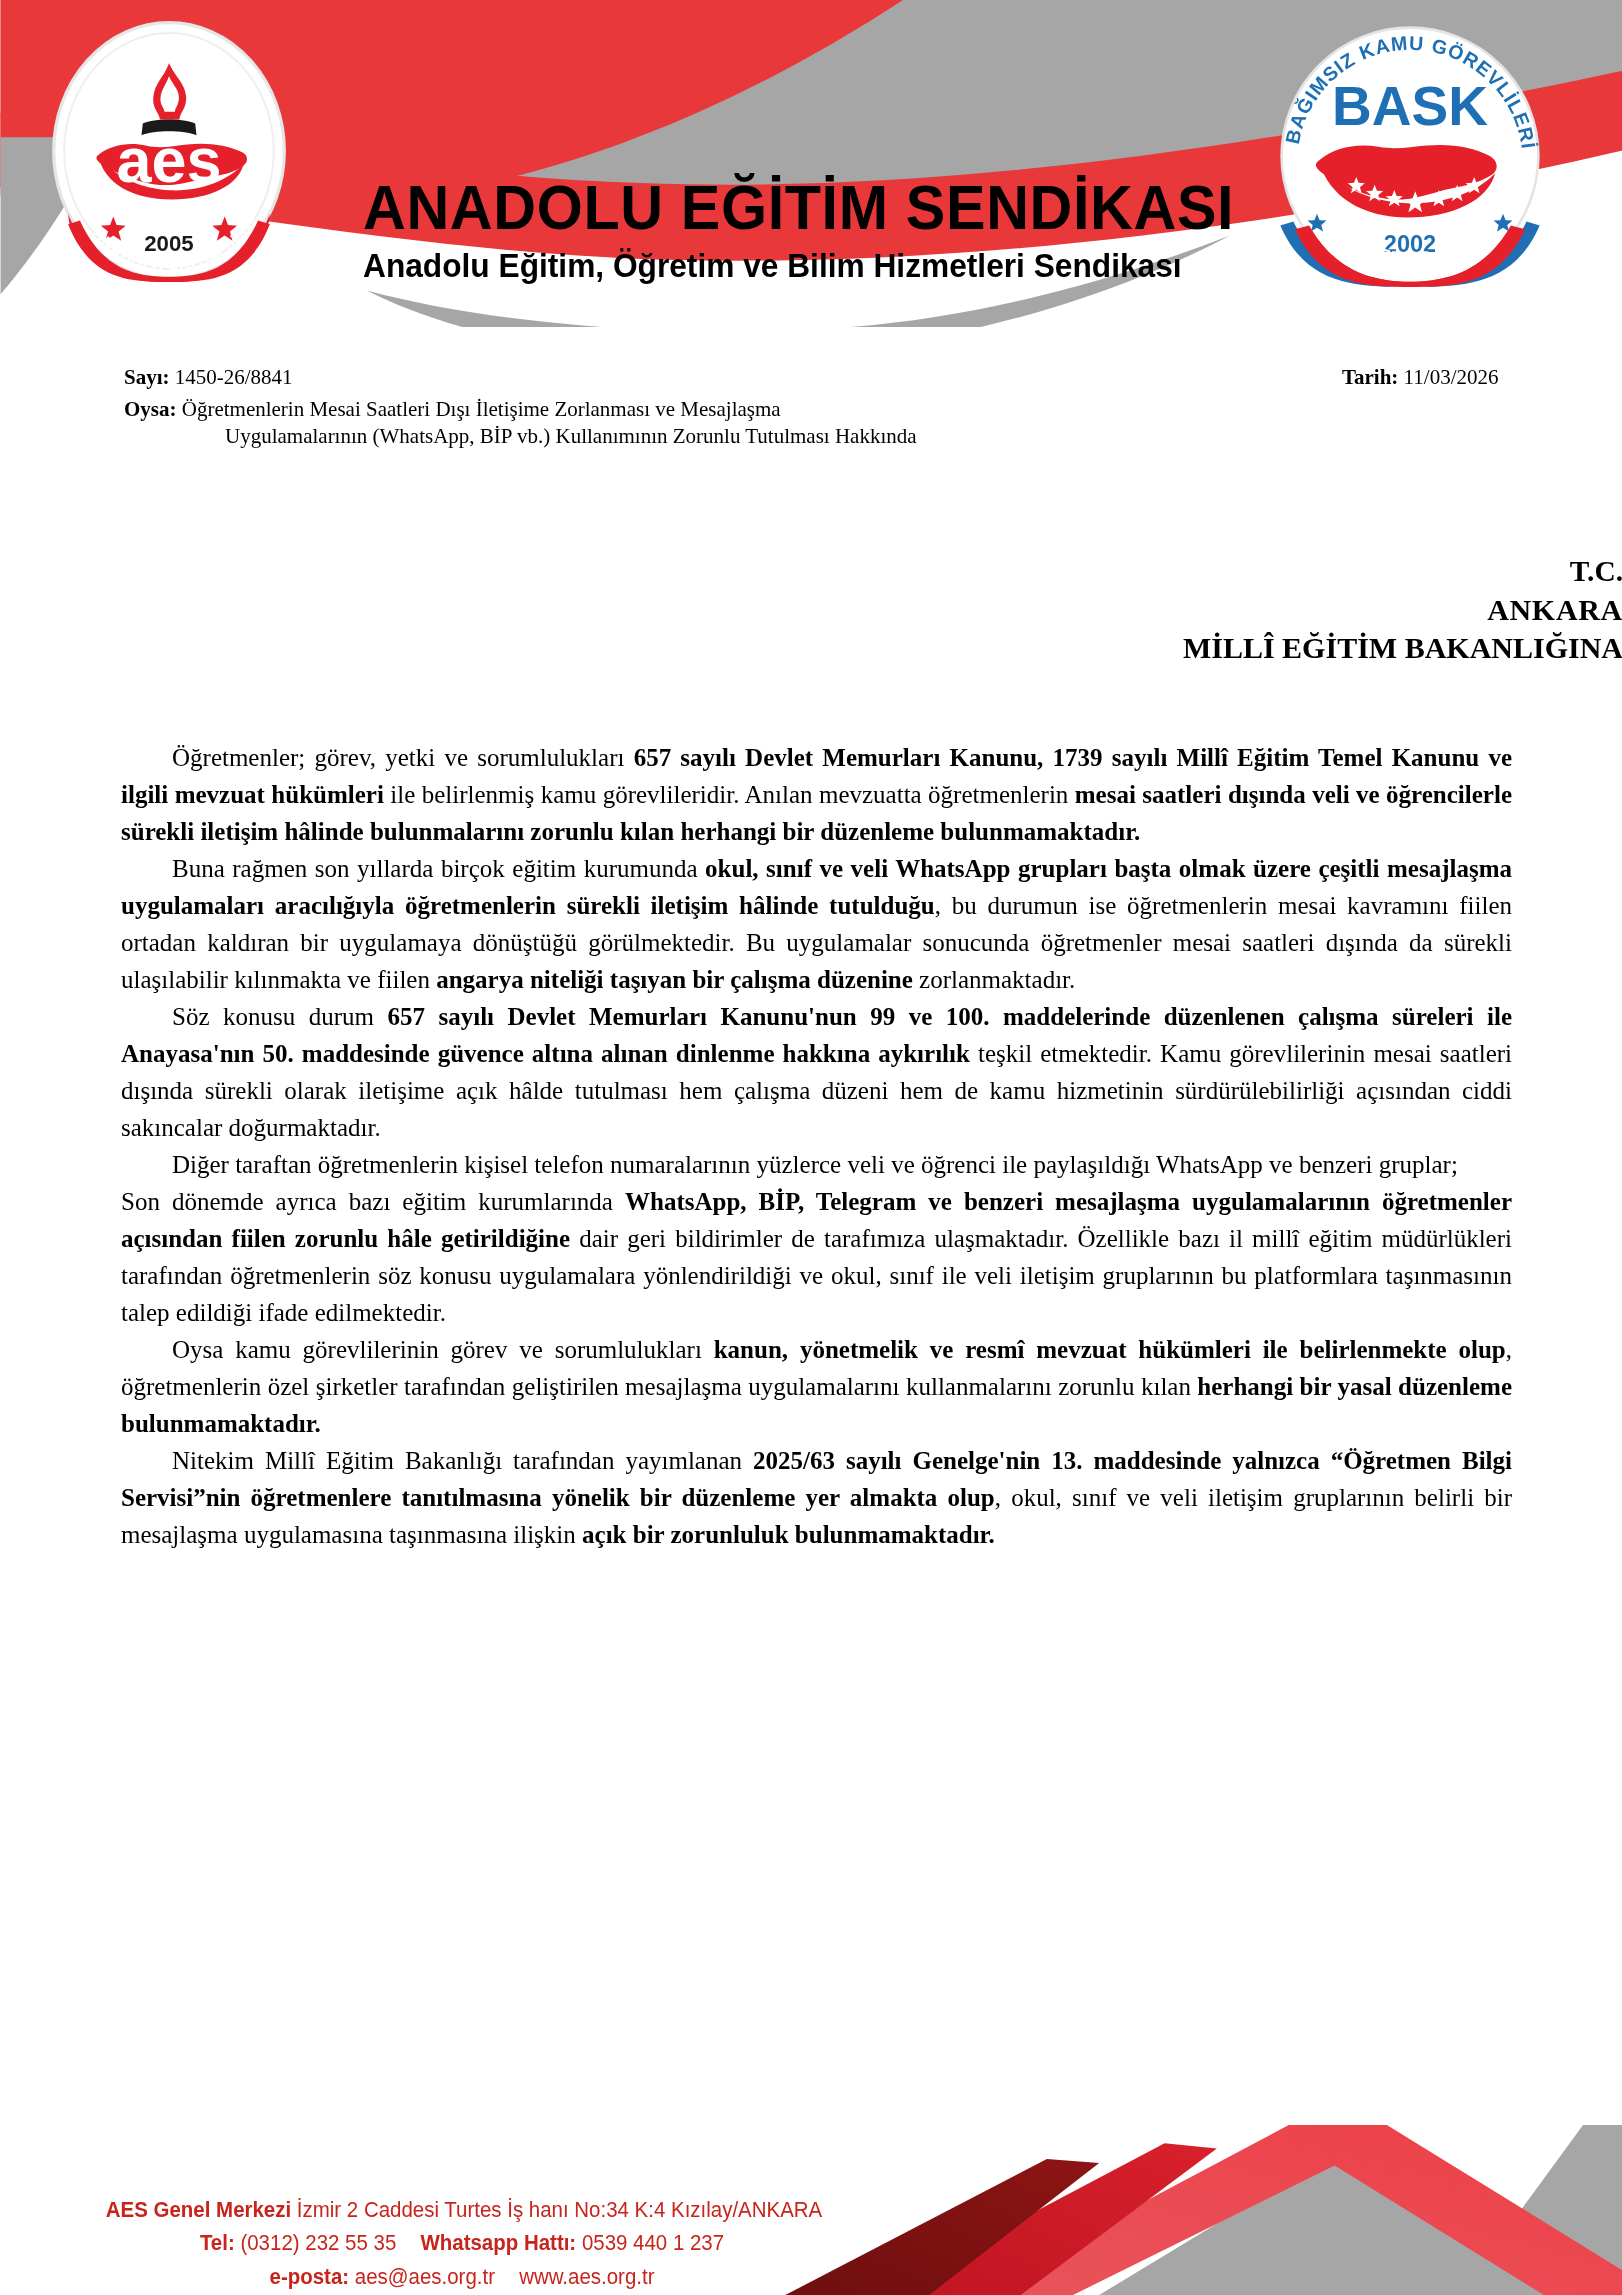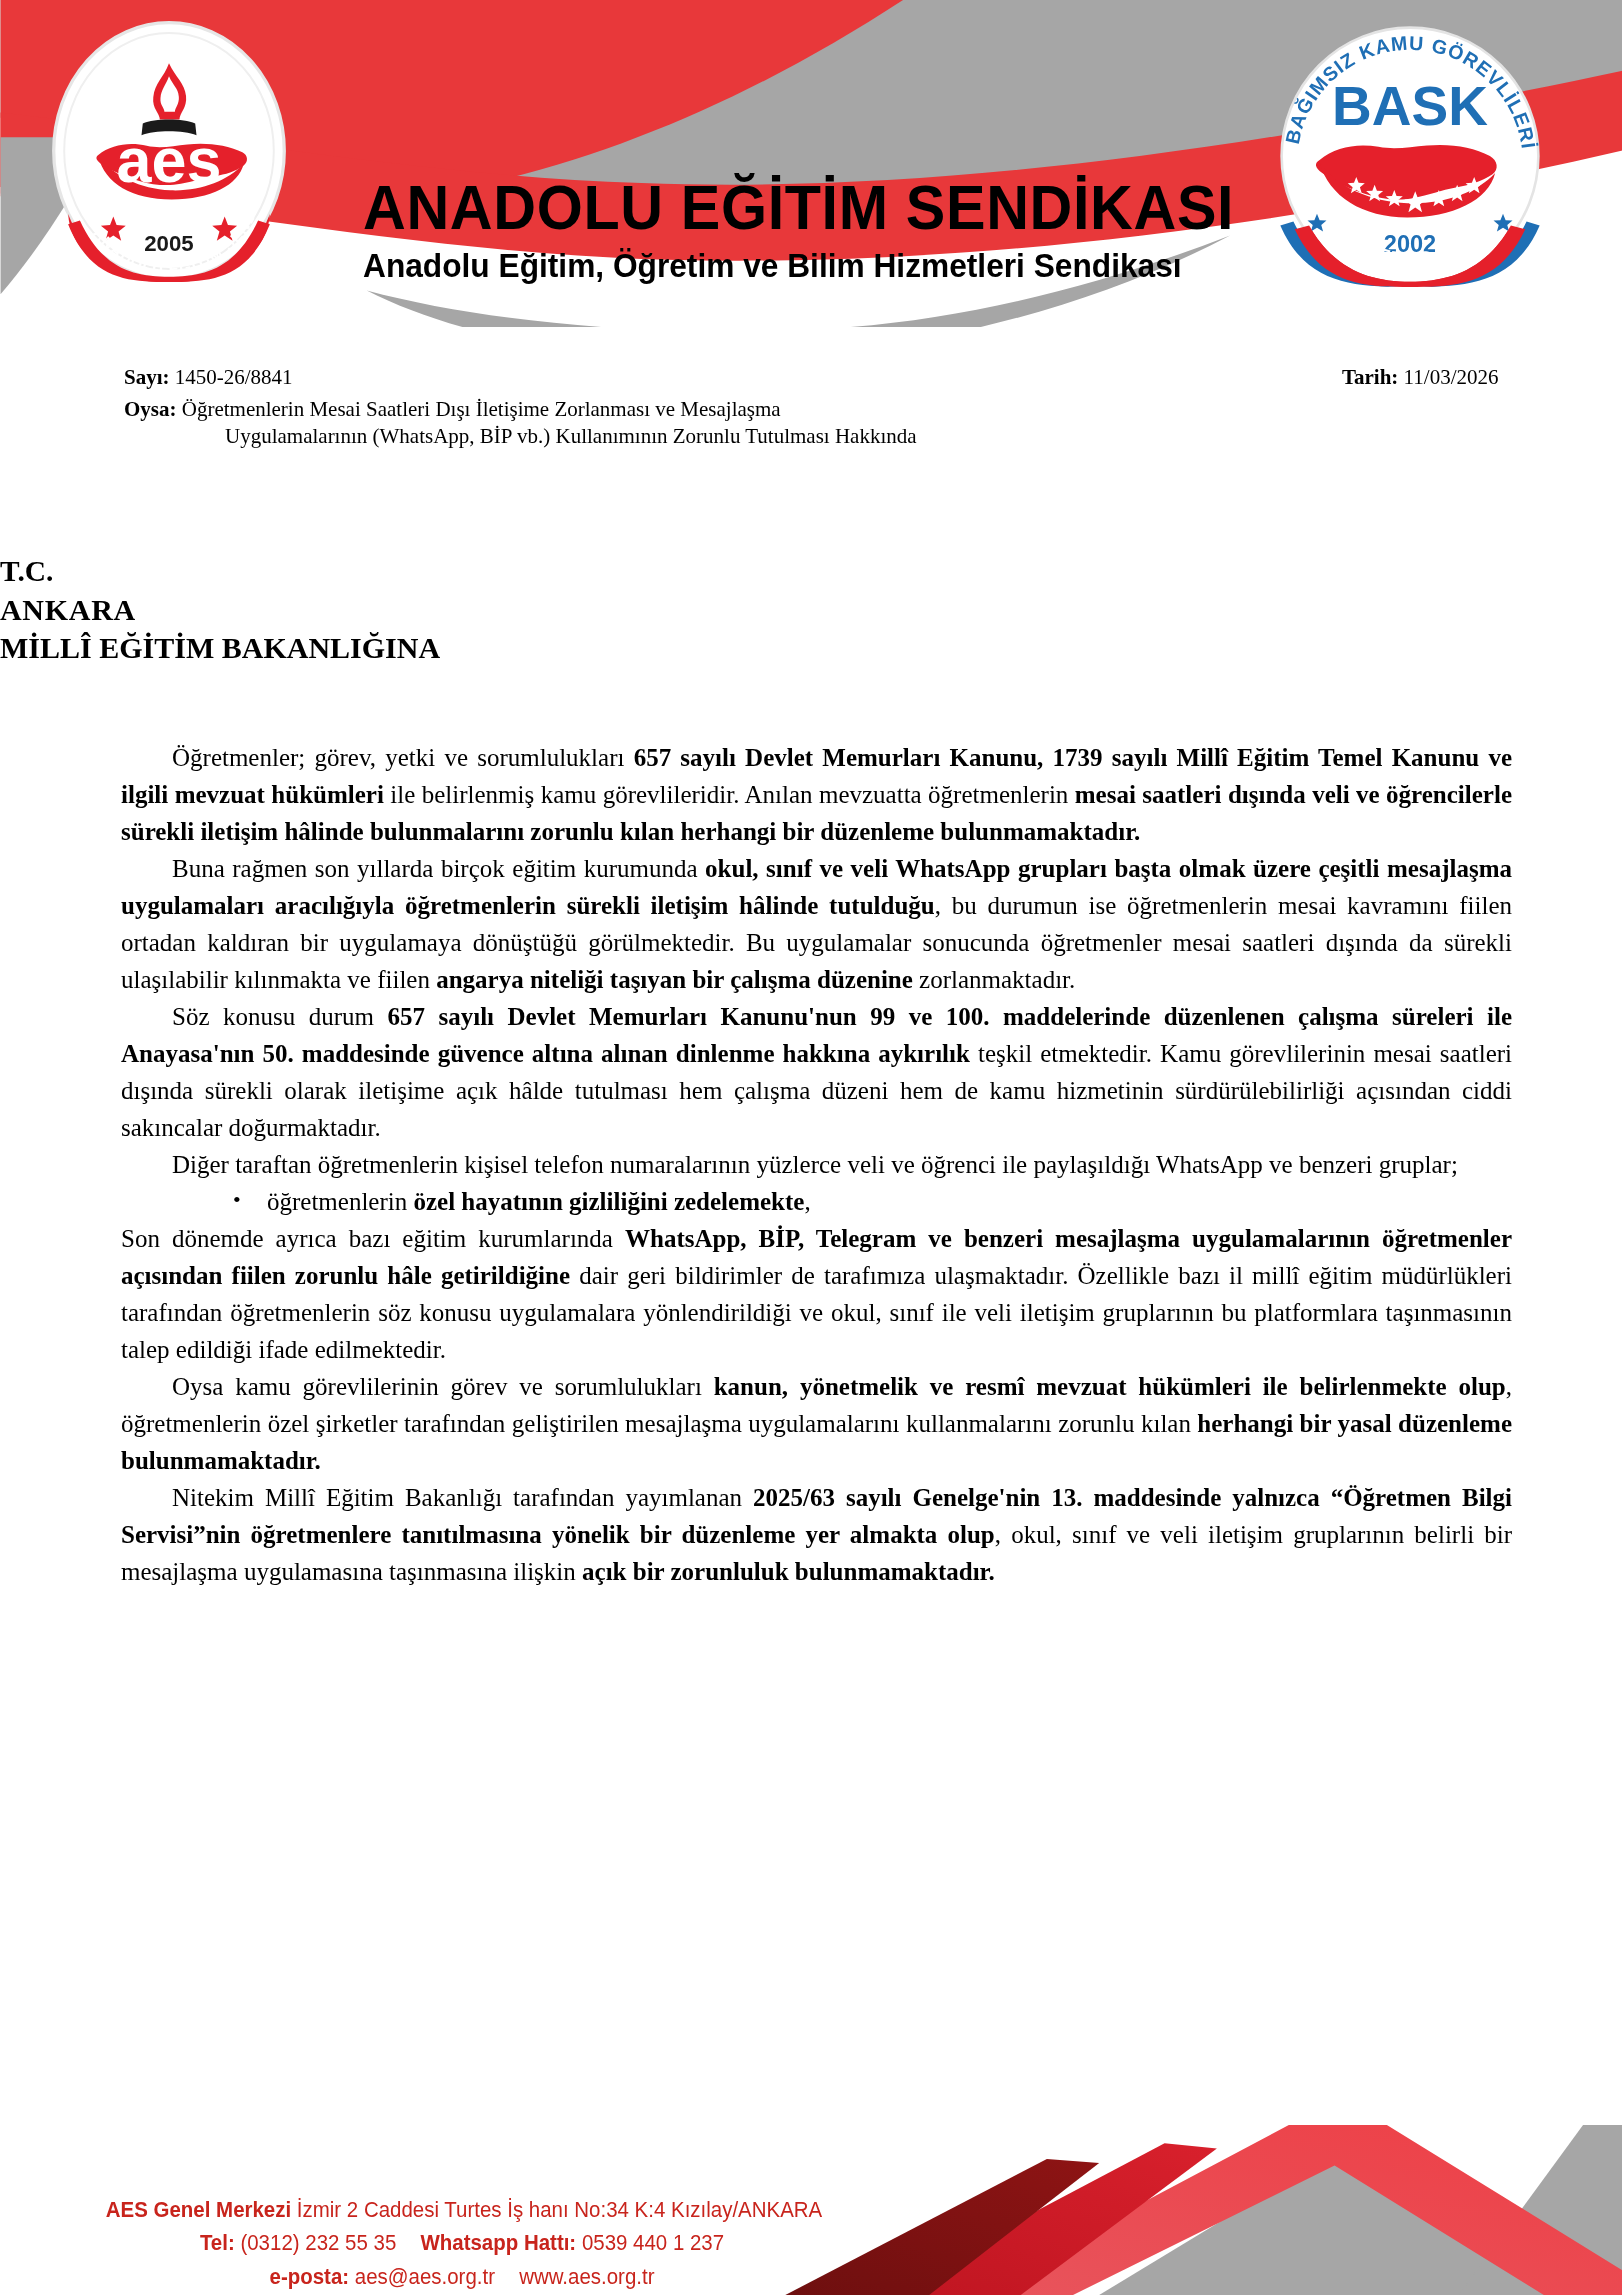--- a/index.html
+++ b/index.html
@@ -78,21 +78,21 @@
   b.lbl { font-weight: bold; }
   #konu-line1 { margin-top: 3.9px; }
   #konu-line2 { margin-left: 101px; }
 
   
   #addressee {
     position: absolute;
     left: 0;
     top: 553px;
     width: 1623px;
-    text-align: left;
+    text-align: right;
     font-weight: bold;
     font-size: 30px;
     line-height: 1.28;
   }
   #addressee .ln { display: block; }
   #addressee .ln.tc { font-size: 29.4px; }
   #addressee .ln.city { letter-spacing: 0.7px; }
 
   
   #body-text {
@@ -272,21 +272,20 @@
 
   <p><span>Öğretmenler; görev, yetki ve sorumlulukları </span><b>657 sayılı Devlet Memurları Kanunu, 1739 sayılı Millî Eğitim Temel Kanunu ve ilgili mevzuat hükümleri</b><span> ile belirlenmiş kamu görevlileridir. Anılan mevzuatta öğretmenlerin </span><b>mesai saatleri dışında veli ve öğrencilerle sürekli iletişim hâlinde bulunmalarını zorunlu kılan herhangi bir düzenleme bulunmamaktadır.</b><span></span></p>
 
   <p><span>Buna rağmen son yıllarda birçok eğitim kurumunda </span><b>okul, sınıf ve veli WhatsApp grupları başta olmak üzere çeşitli mesajlaşma uygulamaları aracılığıyla öğretmenlerin sürekli iletişim hâlinde tutulduğu</b><span>, bu durumun ise öğretmenlerin mesai kavramını fiilen ortadan kaldıran bir uygulamaya dönüştüğü görülmektedir. Bu uygulamalar sonucunda öğretmenler mesai saatleri dışında da sürekli ulaşılabilir kılınmakta ve fiilen </span><b>angarya niteliği taşıyan bir çalışma düzenine</b><span> zorlanmaktadır.</span></p>
 
   <p><span>Söz konusu durum </span><b>657 sayılı Devlet Memurları Kanunu'nun 99 ve 100. maddelerinde düzenlenen çalışma süreleri ile Anayasa'nın 50. maddesinde güvence altına alınan dinlenme hakkına aykırılık</b><span> teşkil etmektedir. Kamu görevlilerinin mesai saatleri dışında sürekli olarak iletişime açık hâlde tutulması hem çalışma düzeni hem de kamu hizmetinin sürdürülebilirliği açısından ciddi sakıncalar doğurmaktadır.</span></p>
 
   <p><span>Diğer taraftan öğretmenlerin kişisel telefon numaralarının yüzlerce veli ve öğrenci ile paylaşıldığı WhatsApp ve benzeri gruplar;</span></p>
 
   <ul id="kvkk-list">
-    <li><span>öğretmenlerin </span><b>özel hayatının gizliliğini zedelemekte</b><span>,</span></li>
   </ul>
 
   <p class="noindent"><span>Son dönemde ayrıca bazı eğitim kurumlarında </span><b>WhatsApp, BİP, Telegram ve benzeri mesajlaşma uygulamalarının öğretmenler açısından fiilen zorunlu hâle getirildiğine</b><span> dair geri bildirimler de tarafımıza ulaşmaktadır. Özellikle bazı il millî eğitim müdürlükleri tarafından öğretmenlerin söz konusu uygulamalara yönlendirildiği ve okul, sınıf ile veli iletişim gruplarının bu platformlara taşınmasının talep edildiği ifade edilmektedir.</span></p>
 
   <p><span>Oysa kamu görevlilerinin görev ve sorumlulukları </span><b>kanun, yönetmelik ve resmî mevzuat hükümleri ile belirlenmekte olup</b><span>, öğretmenlerin özel şirketler tarafından geliştirilen mesajlaşma uygulamalarını kullanmalarını zorunlu kılan </span><b>herhangi bir yasal düzenleme bulunmamaktadır.</b></p>
 
   <p><span>Nitekim Millî Eğitim Bakanlığı tarafından yayımlanan </span><b>2025/63 sayılı Genelge'nin 13. maddesinde yalnızca “Öğretmen Bilgi Servisi”nin öğretmenlere tanıtılmasına yönelik bir düzenleme yer almakta olup</b><span>, okul, sınıf ve veli iletişim gruplarının belirli bir mesajlaşma uygulamasına taşınmasına ilişkin </span><b>açık bir zorunluluk bulunmamaktadır.</b></p>
 
 </div>
 

